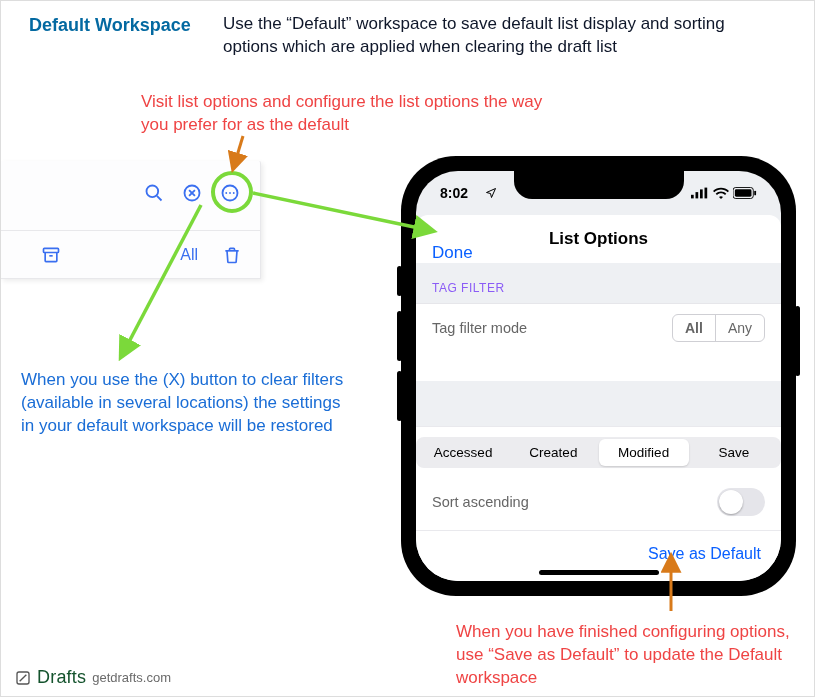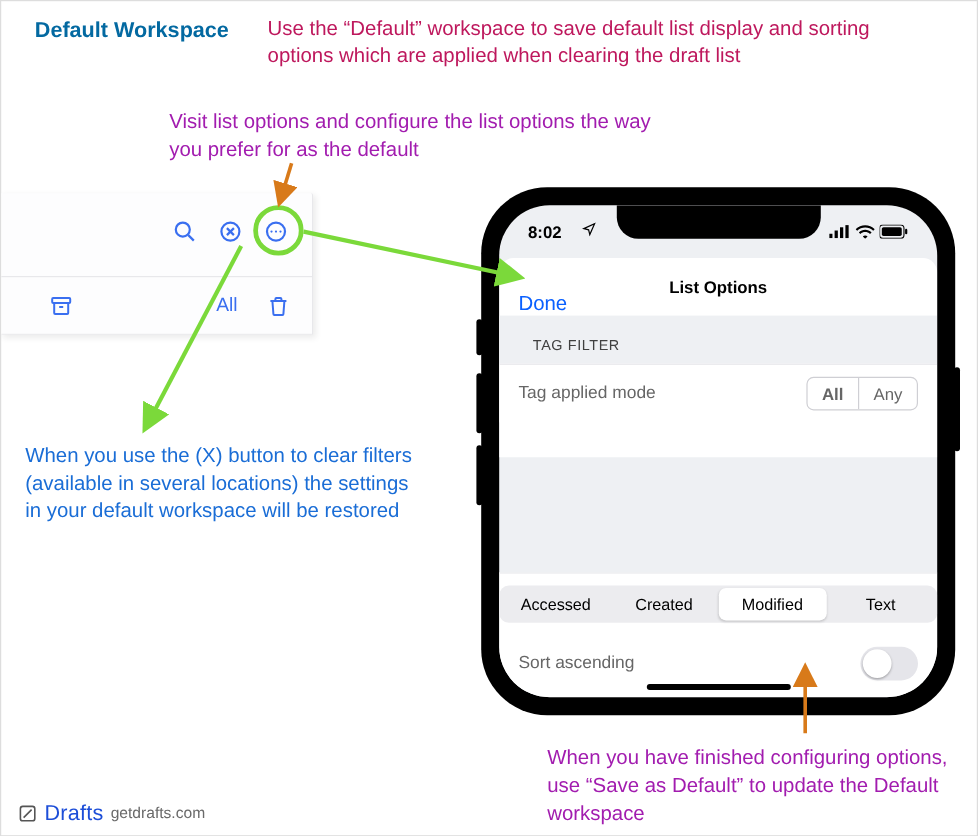--- a/index.html
+++ b/index.html
@@ -24,24 +24,24 @@
     font-size: 18px;
     color: #0369a1;
   }
   .intro {
     position: absolute;
     left: 222px;
     top: 12px;
     width: 540px;
     font-size: 17px;
     line-height: 1.35;
-    color: #be185d;
+    color: #0f172a;
   }
   .annotation { position: absolute; font-size: 17px; line-height: 1.35; }
-  .ann-brown { color: #a21caf; }
+  .ann-brown { color: #ef4444; }
   .ann-blue  { color: #1a6dd6; }
   .ann1 { left: 140px; top: 90px;  width: 420px; }
   .ann2 { left: 20px;  top: 368px; width: 330px; }
   .ann3 { left: 455px; top: 620px; width: 340px; }
 
   
   .panel {
     position: absolute;
     left: 0; top: 160px;
     width: 260px; height: 118px;
@@ -98,21 +98,21 @@
     z-index: 10;
   }
   .statusbar {
     position: absolute; top: 0; left: 0; right: 0;
     height: 44px;
     display: flex; justify-content: space-between; align-items: center;
     padding: 0 24px;
     font-size: 14px; font-weight: 600;
     z-index: 9;
   }
-  .status-left { display: flex; align-items: flex-start; gap: 17px; }
+  .status-left { display: flex; align-items: center; gap: 17px; }
   .status-right { display: flex; align-items: center; gap: 4px; }
 
   .sheet-top {
     position: absolute;
     top: 44px; left: 0; right: 0;
     bottom: 200px;
     background: #fff;
     border-top-left-radius: 12px;
     border-top-right-radius: 12px;
     overflow: hidden;
@@ -120,24 +120,24 @@
   .sheet-header {
     display: flex; align-items: center; justify-content: center;
     height: 48px;
     position: relative;
     border-bottom: 1px solid rgba(0,0,0,0);
   }
   .done-btn {
     position: absolute; left: 16px;
     color: #0a60ff; font-size: 17px; margin-top: 28px;
   }
-  .sheet-title { font-weight: 600; font-size: 14px; }
+  .sheet-title { font-weight: 600; font-size: 17px; }
   .section-label {
-    font-size: 12px; color: #404040; letter-spacing: 0.5px;
-    padding: 18px 28px 8px;
+    font-size: 12px; color: #8b5cf6; letter-spacing: 0.5px;
+    padding: 18px 16px 8px;
     text-transform: uppercase;
     background: #eef0f3;
   }
   .input-row {
     background: #fff;
     padding: 14px 16px;
     font-size: 16px;
     color: #b5b5bb;
   }
   .mode-row {
@@ -207,21 +207,21 @@
   }
   .phone-btn-l { left: -4px; width: 5px; }
   .phone-btn-r { right: -4px; width: 5px; }
 
   
   .footer {
     position: absolute; left: 14px; bottom: 8px;
     display: flex; align-items: center; gap: 6px;
     color: #6a6a6a; font-size: 13px;
   }
-  .footer .brand { font-size: 18px; color: #1d4ed8; font-weight: 400; letter-spacing: 0.2px; }
+  .footer .brand { font-size: 18px; color: #14532d; font-weight: 400; letter-spacing: 0.2px; }
   .footer .drafts-icon { width: 16px; height: 16px; }
 
   
   .overlay { position: absolute; inset: 0; pointer-events: none; }
 </style>
 </head>
 <body>
 
 <div class="canvas">
 
@@ -309,40 +309,43 @@
         </div>
       </div>
 
       <div class="sheet-top">
         <div class="sheet-header">
           <span class="done-btn">Done</span>
           <span class="sheet-title">List Options</span>
         </div>
         <div class="section-label">TAG FILTER</div>
         <div class="mode-row">
-          <span>Tag applied mode</span>
+          <span>Tag filter mode</span>
           <div class="seg-small">
             <div class="active">All</div>
             <div>Any</div>
           </div>
         </div>
       </div>
 
       <div class="sheet-bottom">
         <div class="seg-row">
           <div class="seg">
             <div>Accessed</div>
             <div>Created</div>
             <div class="selected">Modified</div>
-            <div>Text</div>
+            <div>Save</div>
           </div>
         </div>
         <div class="toggle-row">
           <span>Sort ascending</span>
           <div class="switch"></div>
+        </div>
+        <div class="save-row">
+          <span class="save-link">Save as Default</span>
         </div>
       </div>
 
       <div class="home-indicator"></div>
     </div>
   </div>
 
   <svg class="overlay" width="815" height="697">
     <defs>
       <marker id="arrow-green" viewBox="0 0 10 10" refX="8" refY="5" markerWidth="7" markerHeight="7" orient="auto-start-reverse">

